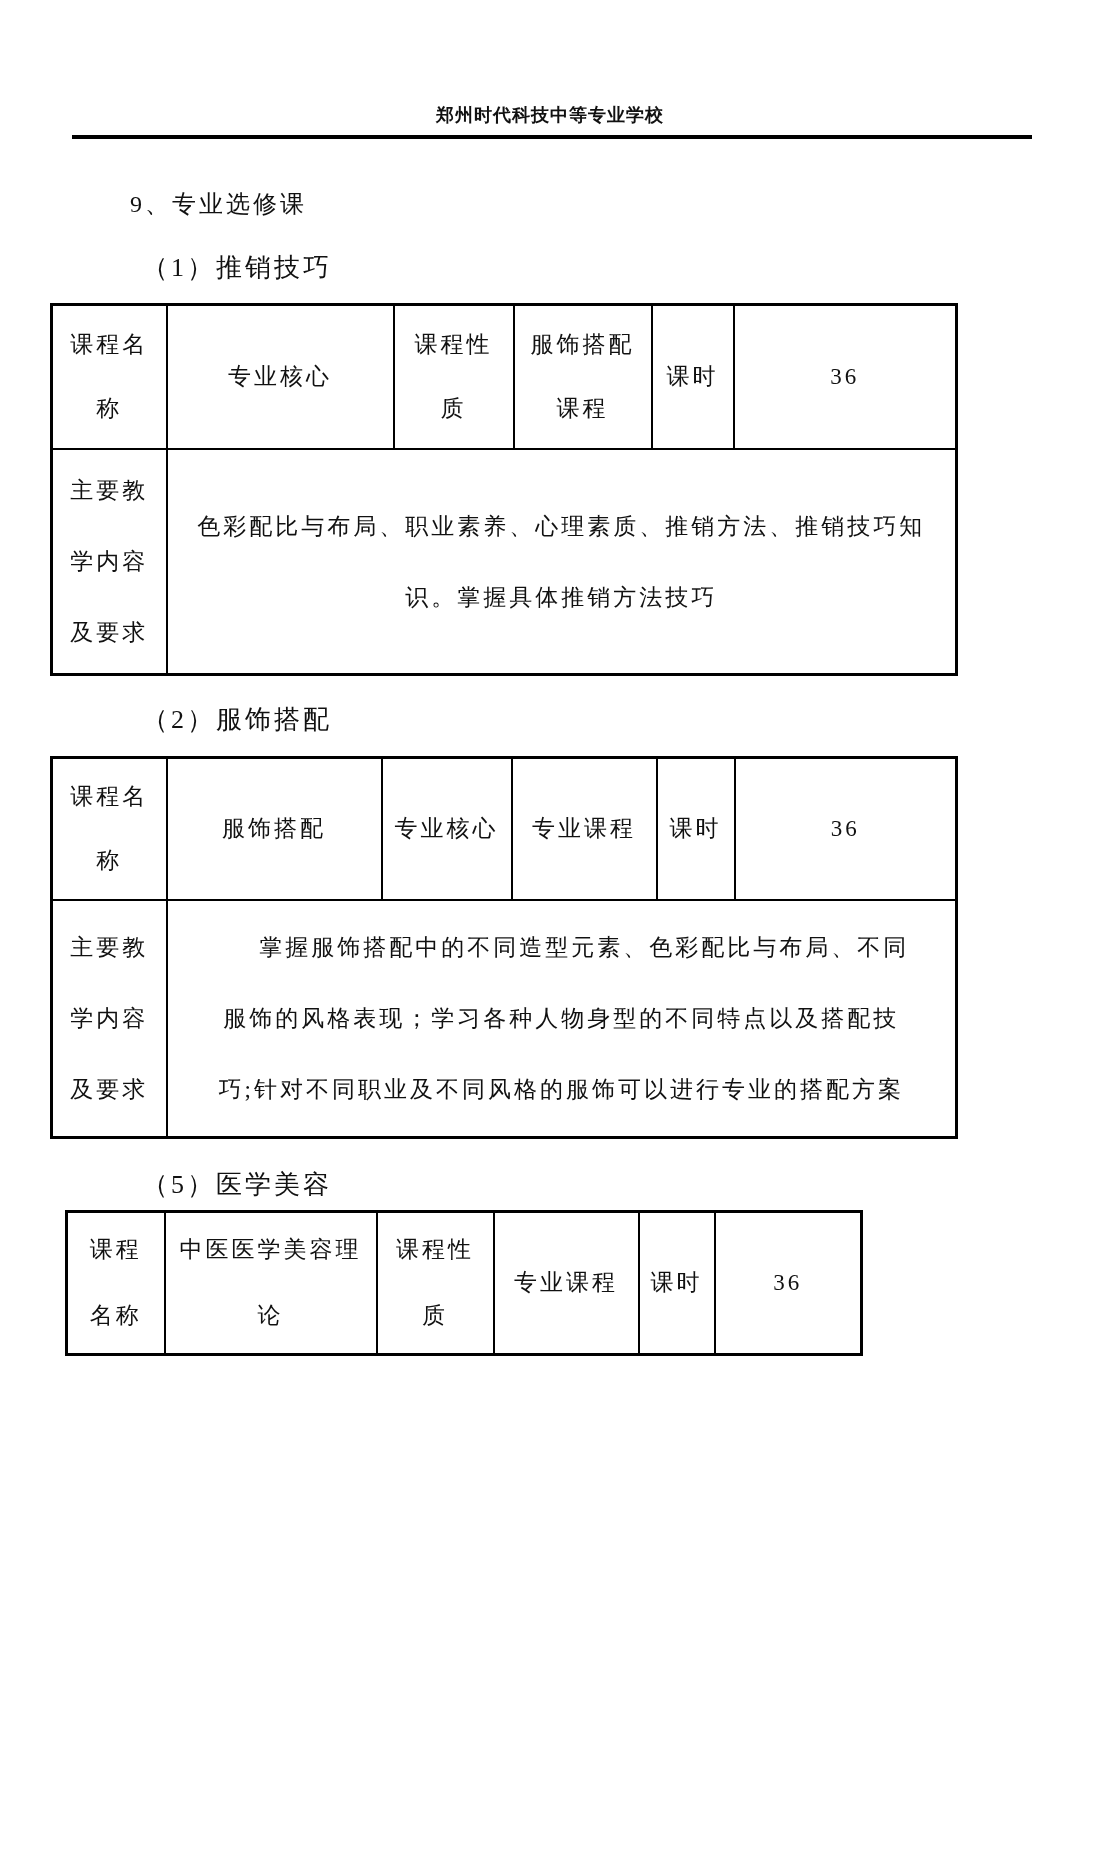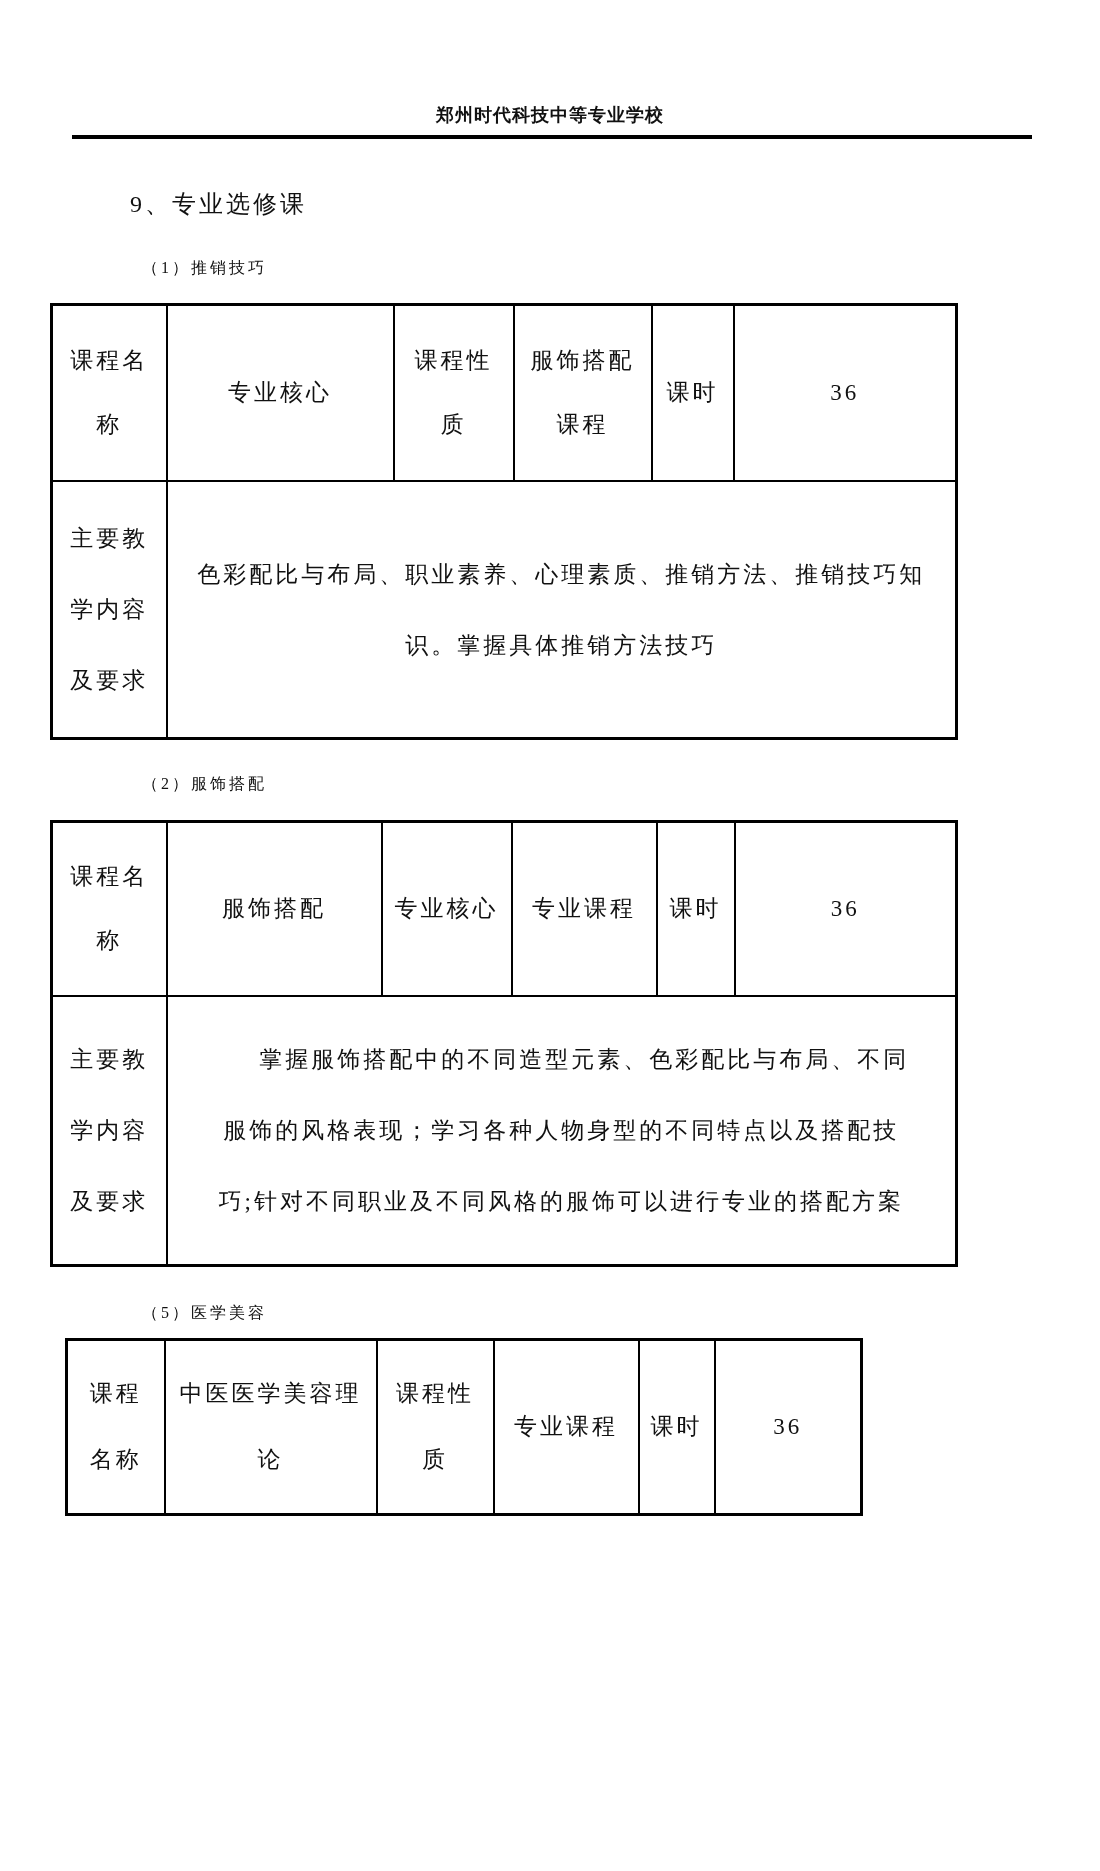--- a/index.html
+++ b/index.html
@@ -26,42 +26,42 @@
     margin: 9px 68px 0 72px;
   }
   .section-heading {
     margin: 50px 0 0 130px;
     font-size: 24px;
     line-height: 30px;
     letter-spacing: 3px;
     font-weight: normal;
   }
   .course-heading {
-    font-size: 16px;
+    font-size: 26px;
     line-height: 30px;
     letter-spacing: 3px;
     font-weight: normal;
   }
   .ch1 { margin: 34px 0 0 142px; }
   .ch2 { margin: 29px 0 0 142px; }
   .ch3 { margin: 31px 0 0 142px; }
 
   table.course-table {
     border-collapse: collapse;
     table-layout: fixed;
     border: 3px solid #000;
   }
   table.course-table td {
     border: 2px solid #000;
     text-align: center;
     vertical-align: middle;
     font-size: 23px;
     letter-spacing: 3px;
     white-space: pre-line;
-    padding: 16px 8px;
+    padding: 0 8px;
     overflow: hidden;
   }
   .t1, .t2 { margin-left: 50px; width: 905px; }
   .t3 { margin-left: 65px; width: 795px; }
   .t1 { margin-top: 20px; }
   .t2 { margin-top: 21px; }
   .t3 { margin-top: 10px; }
 
   .t1 tr.r1 td { height: 142px; line-height: 64px; }
   .t1 tr.r2 td { height: 223px; line-height: 71px; }

